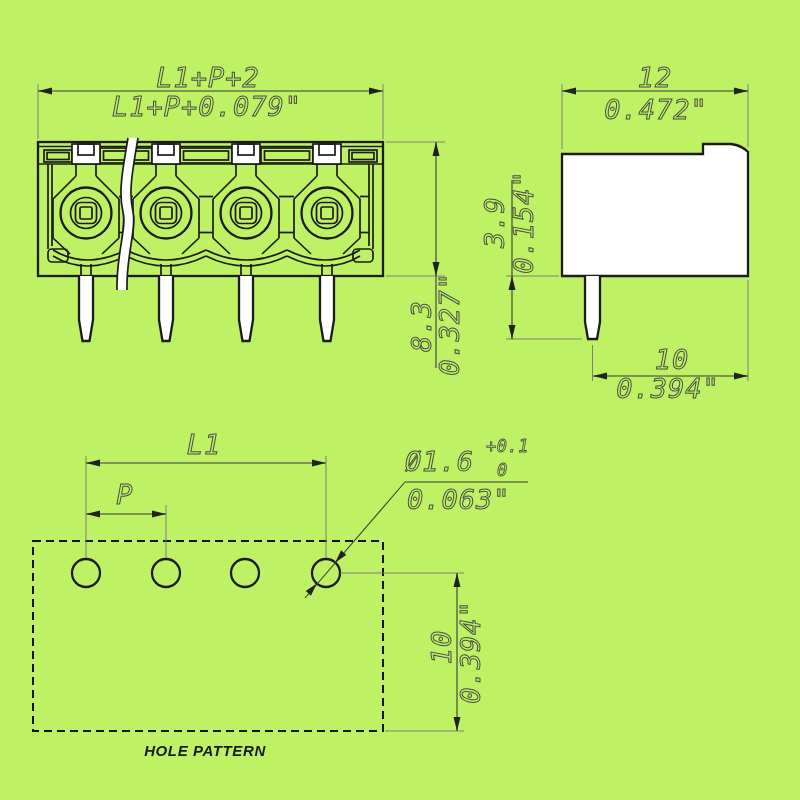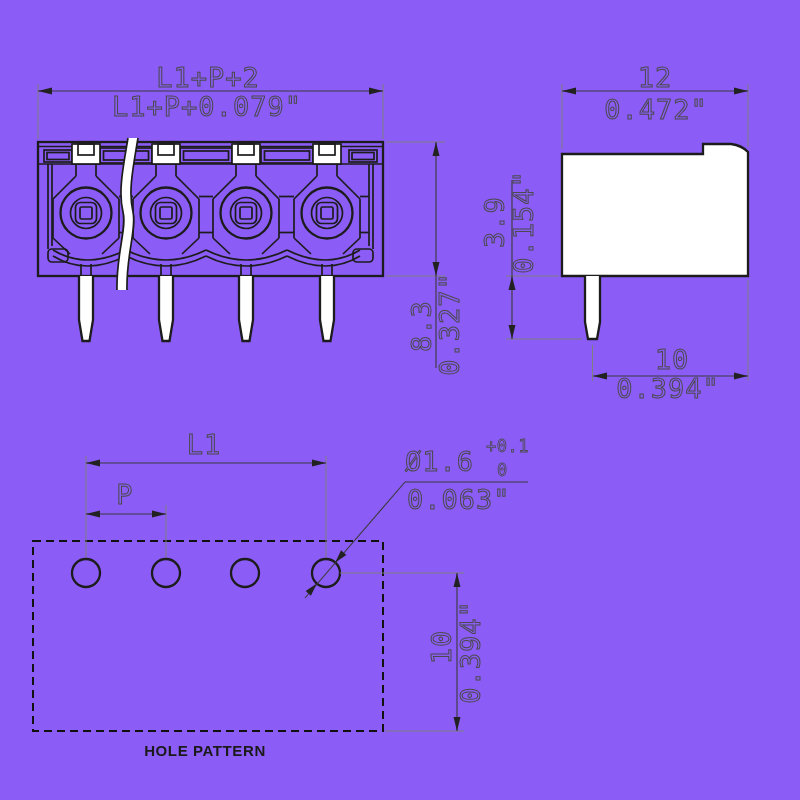--- a/index.html
+++ b/index.html
@@ -1,17 +1,17 @@
 <!DOCTYPE html>
 <html><head>
 <meta charset="utf-8">
 <style>
   html,body{margin:0;padding:0;background:#ffffff;}
-  .canvas{position:relative;width:800px;height:800px;background:#8b5cf6;overflow:hidden;
-          font-family:"DejaVu Sans Mono", monospace;}
+  .canvas{position:relative;width:800px;height:800px;background:#bef264;overflow:hidden;
+          font-family:"DejaVu Sans Mono", monospace;font-style:italic;}
   svg{display:block;}
   
   .outline{stroke:#1c1c1c;stroke-width:2.3;fill:none;stroke-linejoin:miter;}
   .outline-f{stroke:#1c1c1c;stroke-width:2.3;fill:#ffffff;stroke-linejoin:miter;}
   .detail{stroke:#1c1c1c;stroke-width:1.7;fill:none;}
   .detail-f{stroke:#1c1c1c;stroke-width:1.7;fill:#ffffff;}
   .dashed{stroke:#111111;stroke-width:2;fill:none;stroke-dasharray:8 5;}
   
   .dim{stroke:#3a3a3a;stroke-width:1.1;fill:none;}
   .ext{stroke:#7f7f7f;stroke-width:1;fill:none;}

